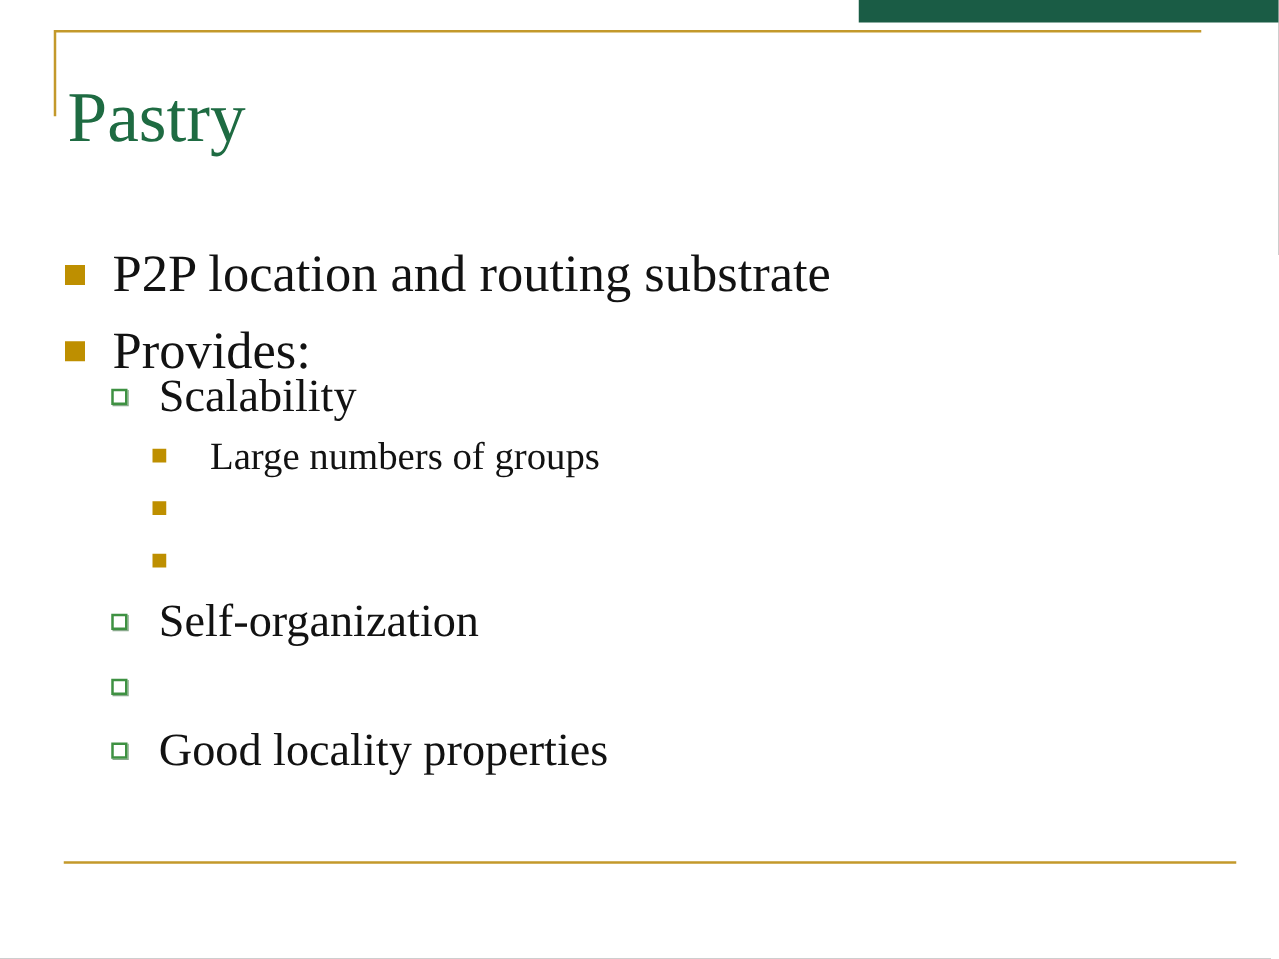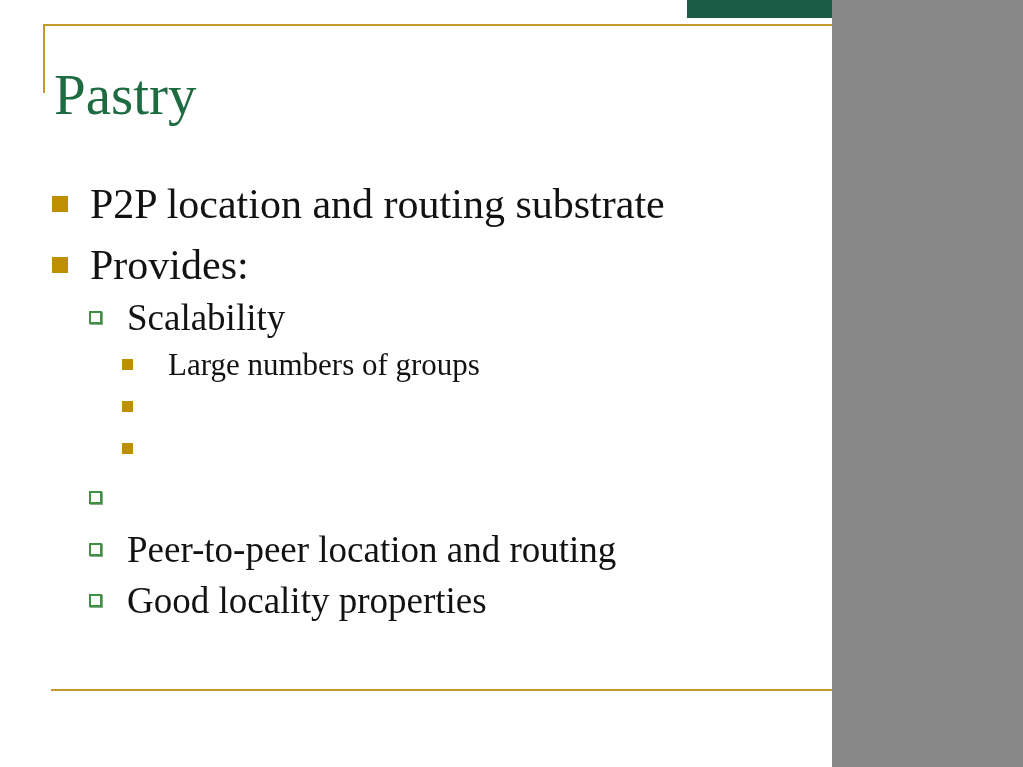--- a/index.html
+++ b/index.html
@@ -7,21 +7,21 @@
     --accent-gold:#C3992B;
     --bullet-gold:#BE8F00;
     --bullet-green-outline:#3E9142;
     --body-text:#121212;
     --corner-rect-green:#1A5C45;
     --background:#FFFFFF;
   }
   html,body{margin:0;padding:0;background:#888;}
   .slide{
     position:relative;
-    width:832px;height:767px;
+    width:1023px;height:767px;
     background:var(--background);
     overflow:hidden;
     font-family:"Liberation Serif","DejaVu Serif",serif;
   }
   .corner-rect{
     position:absolute;left:687px;top:0;width:336px;height:18px;
     background:var(--corner-rect-green);
   }
   .rule{position:absolute;background:var(--accent-gold);}
   .rule-top{left:44px;top:24px;width:917px;height:2px;}
@@ -31,21 +31,21 @@
     position:absolute;left:54px;top:64px;margin:0;
     font-size:57px;font-weight:normal;line-height:1.1;
     color:var(--title-green);
     letter-spacing:0px;
   }
   .row{
     position:absolute;display:flex;align-items:center;
     color:var(--body-text);white-space:nowrap;
   }
   .row .txt{line-height:1;}
-  .l1{left:52px;height:50px;font-size:42px;}
+  .l1{left:52px;height:50px;font-size:42px;margin-top:16px;}
   .l2{left:89px;height:44px;font-size:37px;}
   .l3{left:122px;height:36px;font-size:31px;}
   .sq{flex:0 0 auto;display:inline-block;}
   .sq-l1{width:16px;height:16px;background:var(--bullet-gold);margin-right:22px;}
   .sq-l2{width:13px;height:13px;box-sizing:border-box;
          border:2px solid var(--bullet-green-outline);
          background:var(--background);
          box-shadow:1px 1px 0 rgba(40,100,45,.55);
          margin-right:25px;}
   .sq-l3{width:11px;height:11px;background:var(--bullet-gold);margin-right:35px;}
@@ -85,25 +85,25 @@
   <div class="row l3" style="top:388px">
     <span class="sq sq-l3"></span>
   </div>
 
   <div class="row l3" style="top:430px">
     <span class="sq sq-l3"></span>
   </div>
 
   <div class="row l2" style="top:475px">
     <span class="sq sq-l2"></span>
+    <span class="txt">Self-organization</span>
   </div>
 
   <div class="row l2" style="top:527px">
     <span class="sq sq-l2"></span>
-    <span class="txt">Peer-to-peer location and routing</span>
   </div>
 
   <div class="row l2" style="top:578px">
     <span class="sq sq-l2"></span>
     <span class="txt">Good locality properties</span>
   </div>
 
 </div>
 
 </body></html>

